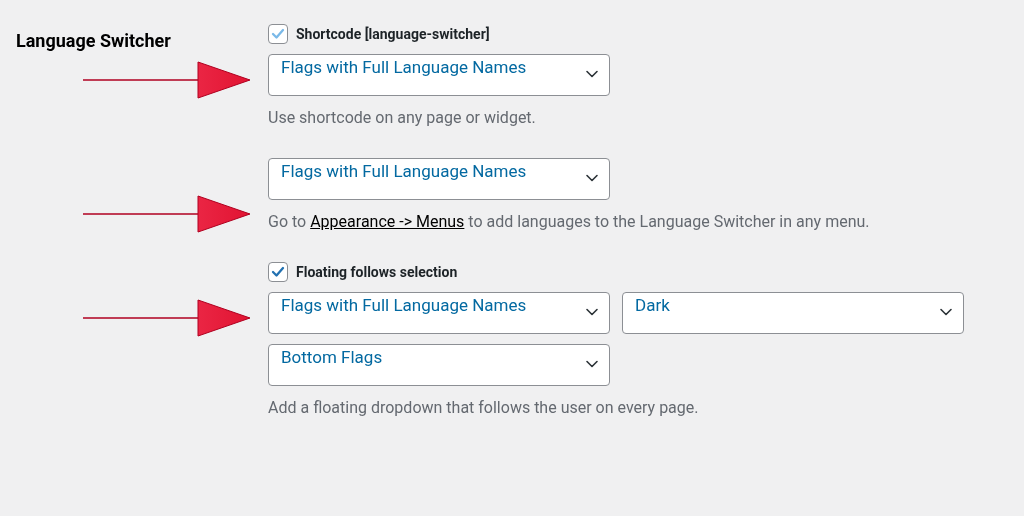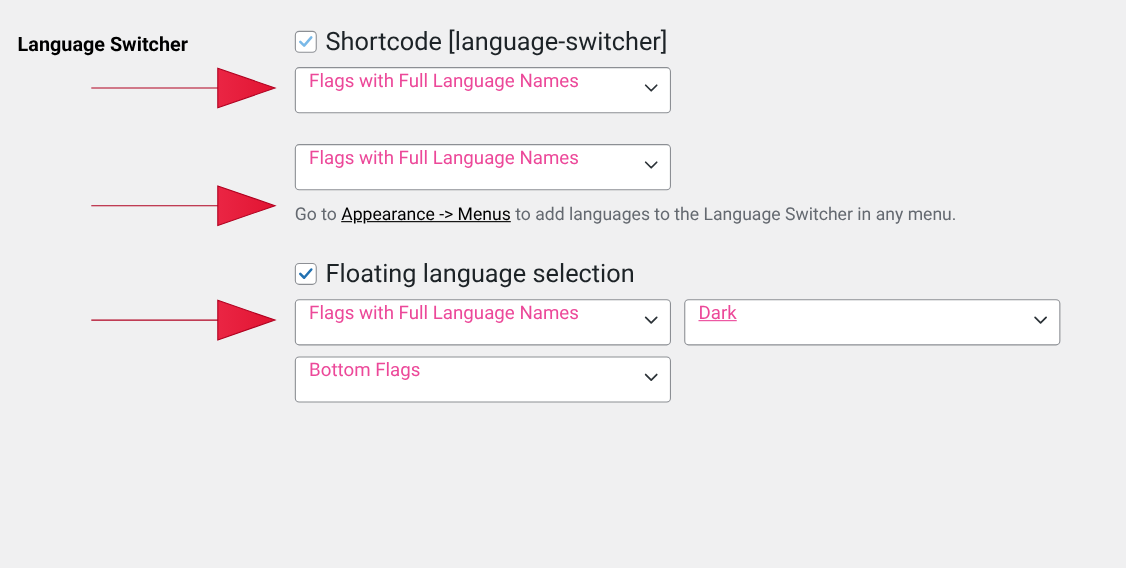--- a/index.html
+++ b/index.html
@@ -48,45 +48,45 @@
     border-radius: 4px;
     background: #fff;
     margin-right: 8px;
     display: flex;
     align-items: center;
     justify-content: center;
     cursor: pointer;
   }
   .chk svg { display: block; }
   .chk-label {
-    font-weight: 400;
-    font-size: 23px;
+    font-weight: 700;
+    font-size: 14px;
     color: #1d2327;
   }
   .select-row {
     display: flex;
     gap: 12px;
     margin-bottom: 10px;
   }
   .sel {
     position: relative;
     height: 42px;
     border: 1px solid #8c8f94;
     border-radius: 4px;
     background: #fff;
     display: flex;
     align-items: center;
     padding: 0 42px 16px 12px;
     font-size: 17px;
-    color: #ec4899;
+    color: #0369a1;
     cursor: pointer;
     min-width: 0;
   }
   .sel.w1 { width: 342px; }
-  .sel.w2 { width: 342px; text-decoration: underline; }
+  .sel.w2 { width: 342px; }
   .sel-chevron {
     position: absolute;
     right: 10px;
     top: 50%;
     transform: translateY(-50%);
     pointer-events: none;
   }
   .desc {
     font-size: 16px;
     color: #646970;
@@ -140,20 +140,21 @@
       <div class="select-row">
         <div class="sel w1">
           <span>Flags with Full Language Names</span>
           <span class="sel-chevron">
             <svg width="14" height="14" viewBox="0 0 14 14">
                 <path d="M2 4.5 L7 9.5 L12 4.5" stroke="#2c3338" stroke-width="1.6" fill="none" stroke-linecap="round" stroke-linejoin="round"></path>
               </svg>
           </span>
         </div>
       </div>
+      <p class="desc">Use shortcode on any page or widget.</p>
     </div>
 
     <div class="group">
       <div class="arrow" style="top:32px">
         <svg viewBox="0 0 175 48">
             <path d="M5 24 L120 24 L120 6 L172 24 L120 42 L120 24 Z" fill="url(#g1)" stroke="#b00020" stroke-width="1"></path>
           </svg>
       </div>
       <div class="select-row">
         <div class="sel w1">
@@ -175,21 +176,21 @@
         <svg viewBox="0 0 175 48">
             <path d="M5 24 L120 24 L120 6 L172 24 L120 42 L120 24 Z" fill="url(#g1)" stroke="#b00020" stroke-width="1"></path>
           </svg>
       </div>
       <div class="chk-row">
         <span class="chk">
           <svg width="14" height="14" viewBox="0 0 14 14">
               <path d="M2 7 L5.5 10.5 L12 3" stroke="#2271b1" stroke-width="2.3" fill="none" stroke-linecap="round" stroke-linejoin="round"></path>
             </svg>
         </span>
-        <span class="chk-label">Floating language selection</span>
+        <span class="chk-label">Floating follows selection</span>
       </div>
       <div class="select-row">
         <div class="sel w1">
           <span>Flags with Full Language Names</span>
           <span class="sel-chevron">
             <svg width="14" height="14" viewBox="0 0 14 14">
                 <path d="M2 4.5 L7 9.5 L12 4.5" stroke="#2c3338" stroke-width="1.6" fill="none" stroke-linecap="round" stroke-linejoin="round"></path>
               </svg>
           </span>
         </div>
@@ -205,16 +206,17 @@
       <div class="select-row">
         <div class="sel w1">
           <span>Bottom Flags</span>
           <span class="sel-chevron">
             <svg width="14" height="14" viewBox="0 0 14 14">
                 <path d="M2 4.5 L7 9.5 L12 4.5" stroke="#2c3338" stroke-width="1.6" fill="none" stroke-linecap="round" stroke-linejoin="round"></path>
               </svg>
           </span>
         </div>
       </div>
+      <p class="desc">Add a floating dropdown that follows the user on every page.</p>
     </div>
 
   </div>
 </div>
 
 </body></html>

